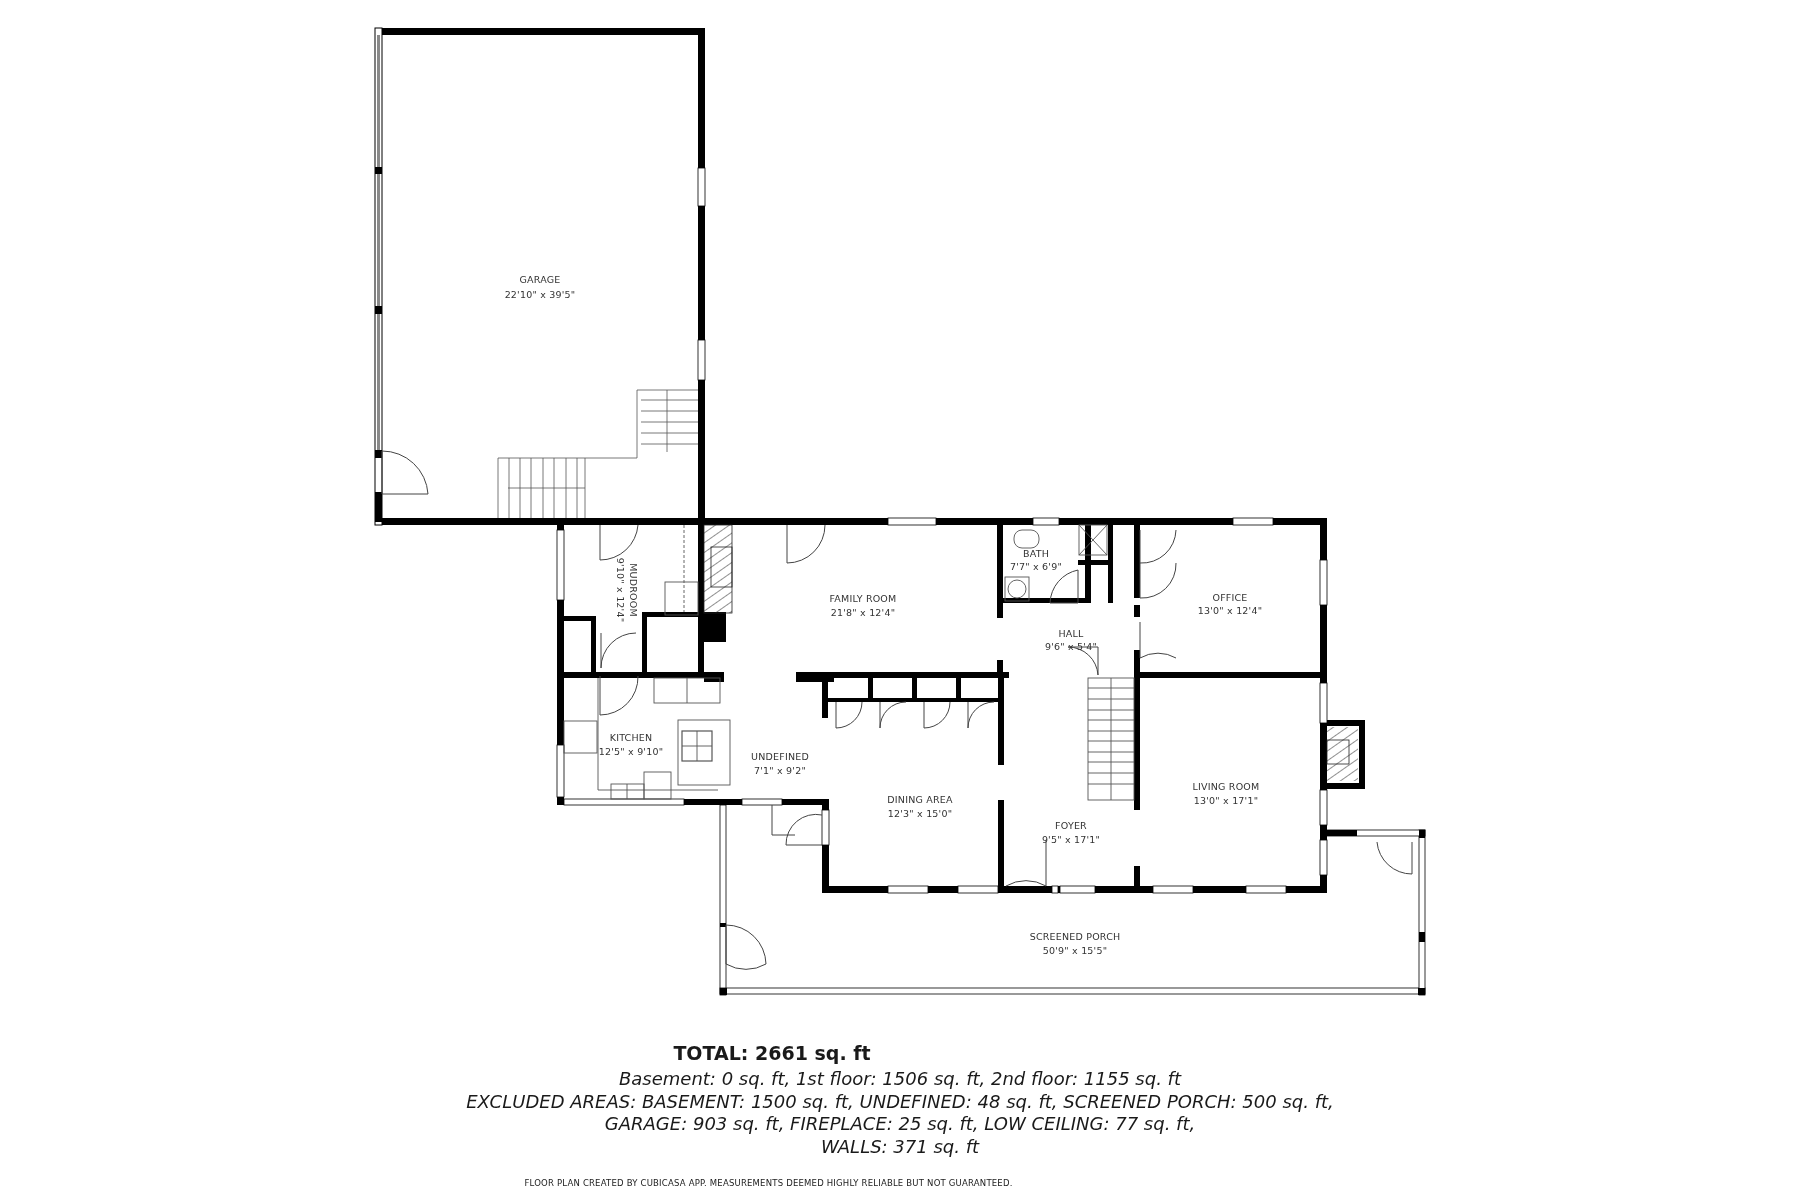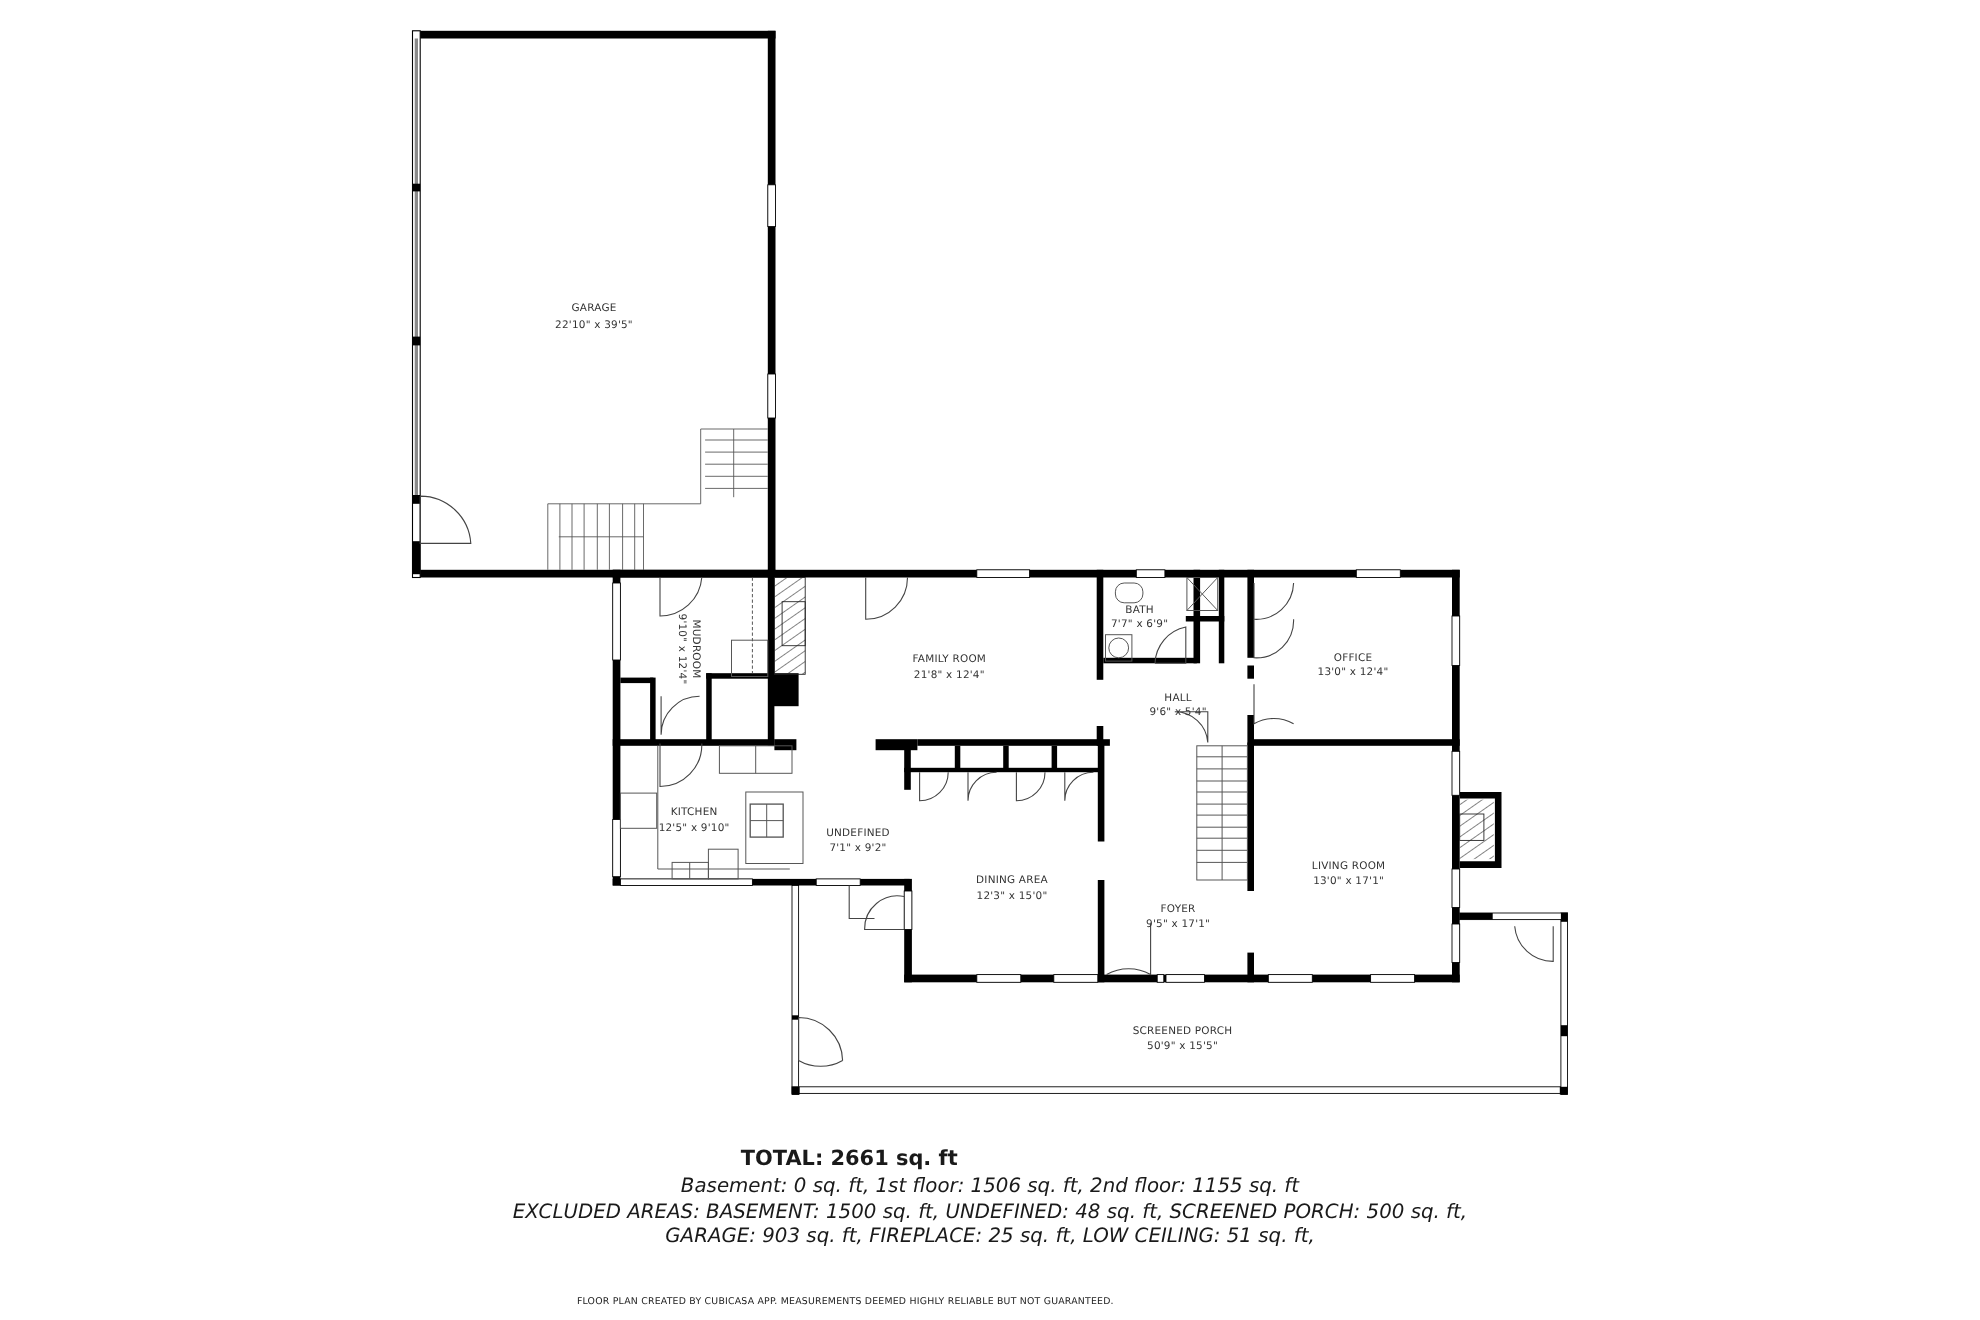--- a/index.html
+++ b/index.html
@@ -251,15 +251,16 @@
 
     <text class="room-label" x="1075" y="940">SCREENED PORCH</text>
     <text class="room-label" x="1075" y="954">50'9" x 15'5"</text>
   </g>
 </svg>
 
 <div id="total">TOTAL: 2661 sq. ft</div>
 <div id="lines">
   <div>Basement: 0 sq. ft, 1st floor: 1506 sq. ft, 2nd floor: 1155 sq. ft</div>
   <div>EXCLUDED AREAS: BASEMENT: 1500 sq. ft, UNDEFINED: 48 sq. ft, SCREENED PORCH: 500 sq. ft,</div>
-  <div>GARAGE: 903 sq. ft, FIREPLACE: 25 sq. ft, LOW CEILING: 51 sq. ft,</div>
+  <div>GARAGE: 903 sq. ft, FIREPLACE: 25 sq. ft, LOW CEILING: 77 sq. ft,</div>
+  <div>WALLS: 371 sq. ft</div>
 </div>
 <div id="disclaimer">FLOOR PLAN CREATED BY CUBICASA APP. MEASUREMENTS DEEMED HIGHLY RELIABLE BUT NOT GUARANTEED.</div>
 
 </body></html>

